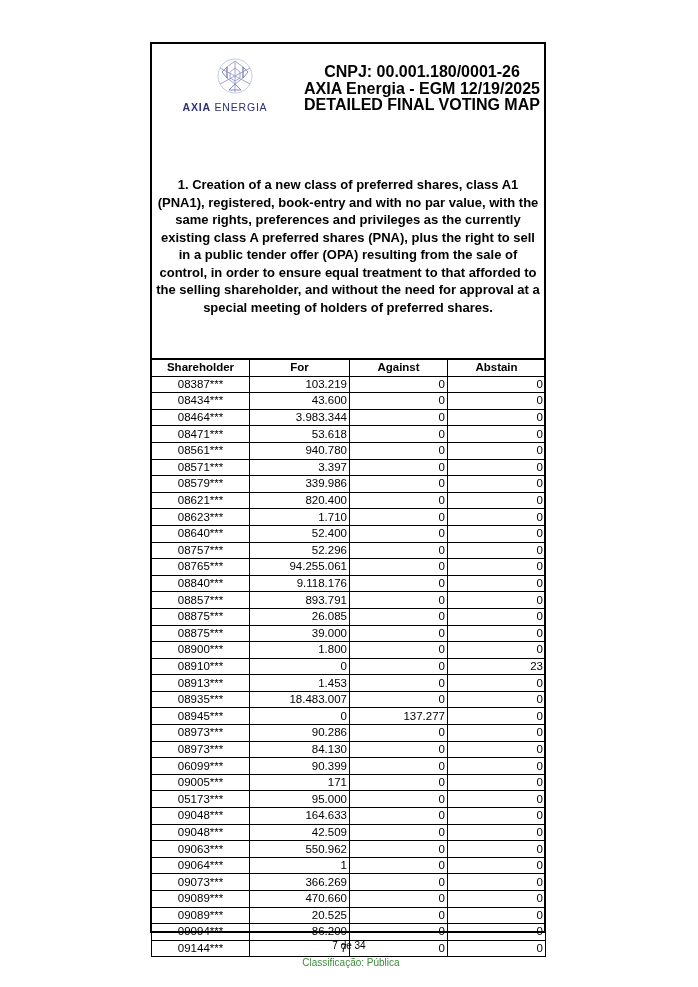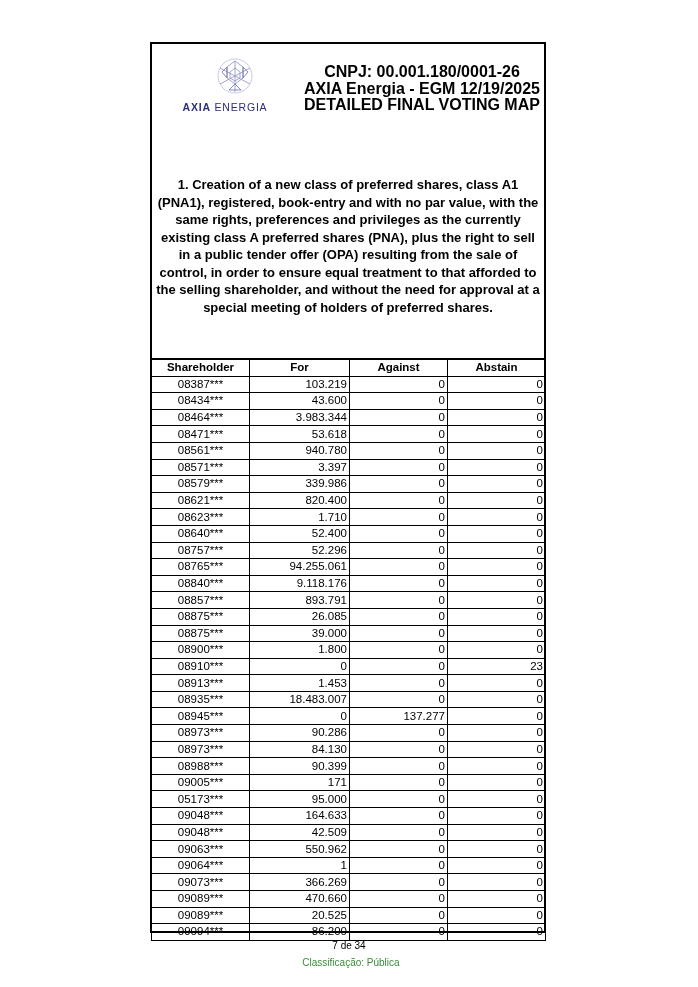--- a/index.html
+++ b/index.html
@@ -202,21 +202,21 @@
           <td class="num">0</td>
           <td class="num">0</td>
         </tr>
         <tr>
           <td class="name">08973***</td>
           <td class="num">84.130</td>
           <td class="num">0</td>
           <td class="num">0</td>
         </tr>
         <tr>
-          <td class="name">08988***</td>
+          <td class="name">06099***</td>
           <td class="num">90.399</td>
           <td class="num">0</td>
           <td class="num">0</td>
         </tr>
         <tr>
           <td class="name">09005***</td>
           <td class="num">171</td>
           <td class="num">0</td>
           <td class="num">0</td>
         </tr>
@@ -264,20 +264,26 @@
         </tr>
         <tr>
           <td class="name">09089***</td>
           <td class="num">20.525</td>
           <td class="num">0</td>
           <td class="num">0</td>
         </tr>
         <tr>
           <td class="name">09094***</td>
           <td class="num">86.200</td>
+          <td class="num">0</td>
+          <td class="num">0</td>
+        </tr>
+        <tr>
+          <td class="name">09144***</td>
+          <td class="num">7</td>
           <td class="num">0</td>
           <td class="num">0</td>
         </tr>
       </tbody>
   </table>
 </div>
 
 <div class="footer-page">7 de 34</div>
 <div class="footer-class">Classificação: Pública</div>
 

